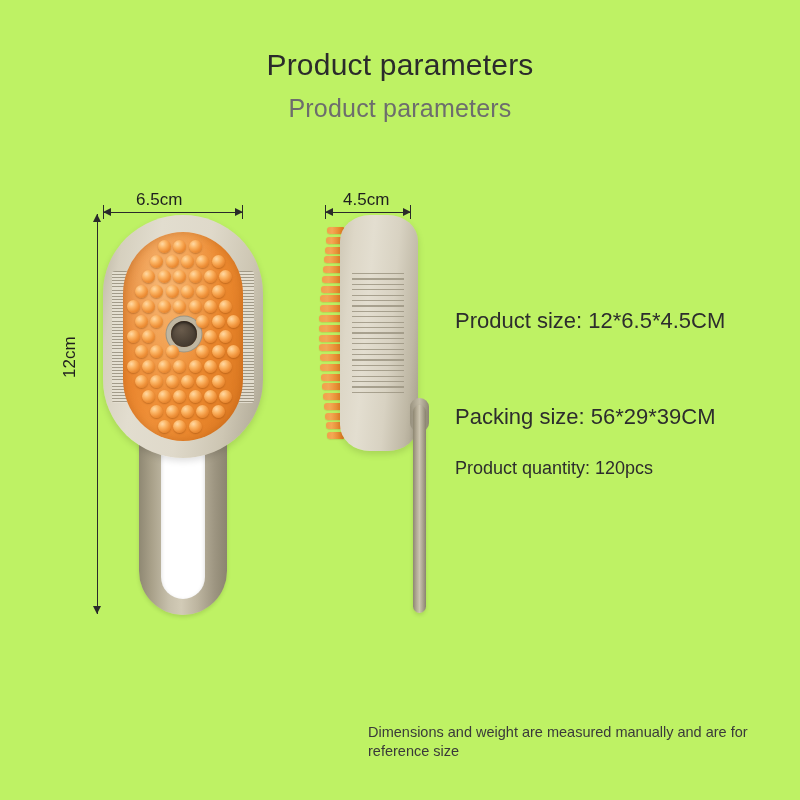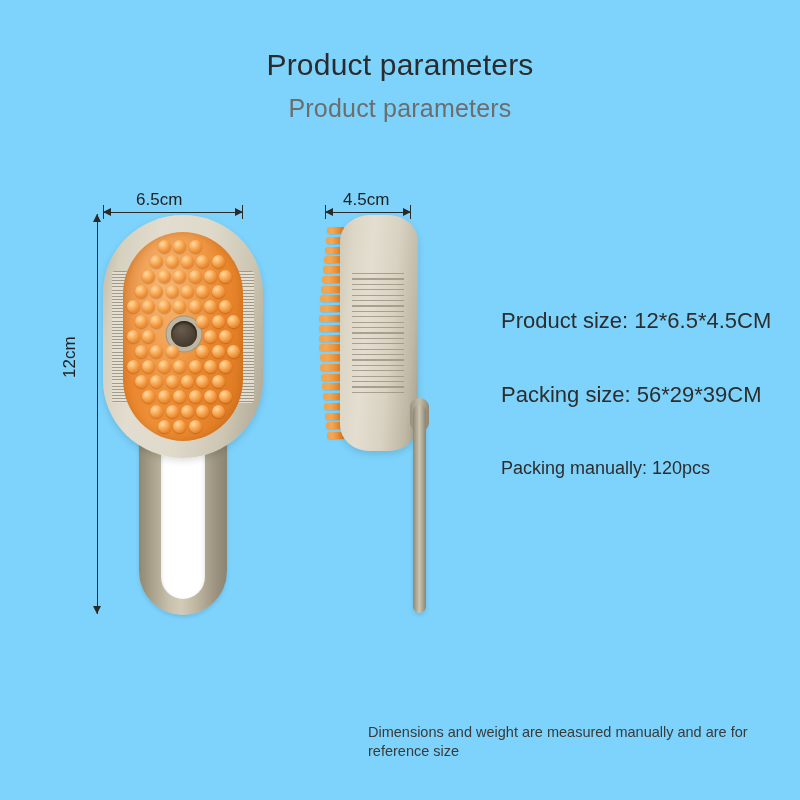--- a/index.html
+++ b/index.html
@@ -9,21 +9,21 @@
     background: #ffffff;
   }
   body {
     font-family: "Liberation Sans", sans-serif;
     -webkit-font-smoothing: antialiased;
   }
   #page {
     position: relative;
     width: 800px;
     height: 800px;
-    background: #7dd3fc;
+    background: #bef264;
     overflow: hidden;
   }
 
   
   .title {
     position: absolute;
     left: 0;
     top: 48px;
     width: 800px;
     text-align: center;
@@ -43,24 +43,23 @@
     color: #6d6d6d;
     letter-spacing: 0.2px;
   }
 
   
   .spec-line {
     position: absolute;
     color: #2d2d2d;
     font-weight: 400;
     white-space: nowrap;
-    margin-left: 46px;
   }
   .spec-1 { left: 455px; top: 308px; font-size: 22px; }
-  .spec-2 { left: 455px; top: 382px; font-size: 22px; }
+  .spec-2 { left: 455px; top: 404px; font-size: 22px; }
   .spec-3 { left: 455px; top: 458px; font-size: 18px; }
 
   .footnote {
     position: absolute;
     left: 368px;
     top: 723px;
     width: 400px;
     font-size: 14.5px;
     line-height: 19px;
     color: #3a3a3a;
@@ -448,17 +447,17 @@
       </div>
     <div class="side-body">
       <div class="side-ridges"></div>
     </div>
     <div class="side-handle-top"></div>
     <div class="side-handle"></div>
   </div>
 
   <div class="spec-line spec-1">Product size: 12*6.5*4.5CM</div>
   <div class="spec-line spec-2">Packing size: 56*29*39CM</div>
-  <div class="spec-line spec-3">Packing manually: 120pcs</div>
+  <div class="spec-line spec-3">Product quantity: 120pcs</div>
 
   <div class="footnote">Dimensions and weight are measured manually and are for reference size</div>
 
 </div>
 
 </body></html>

